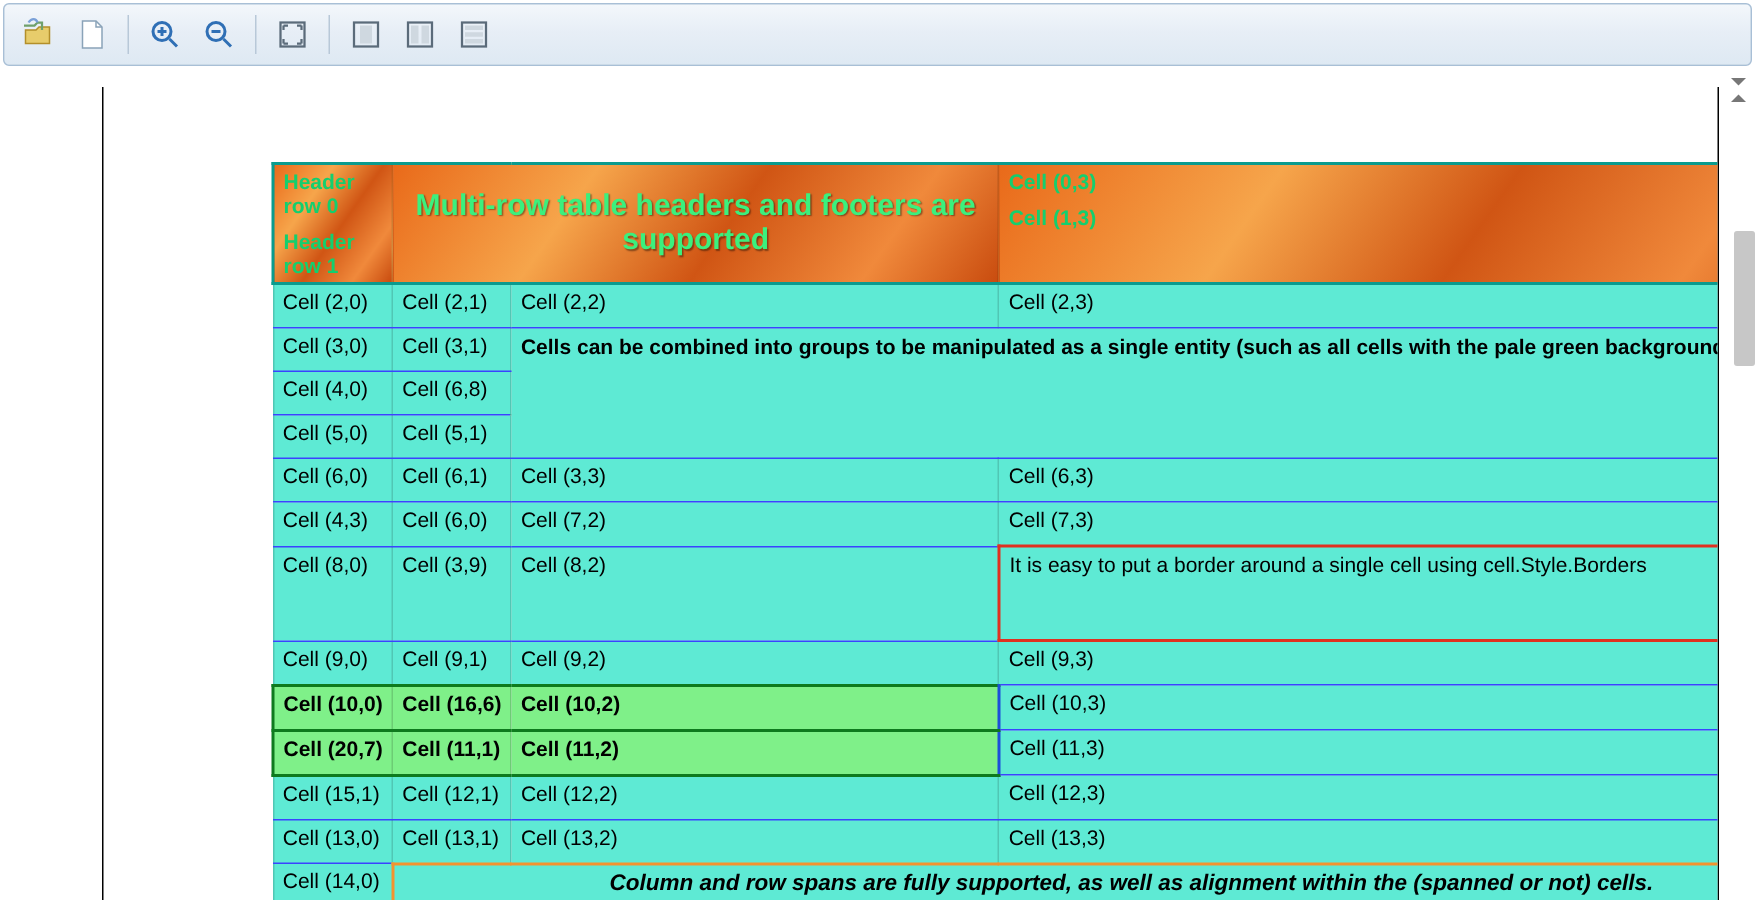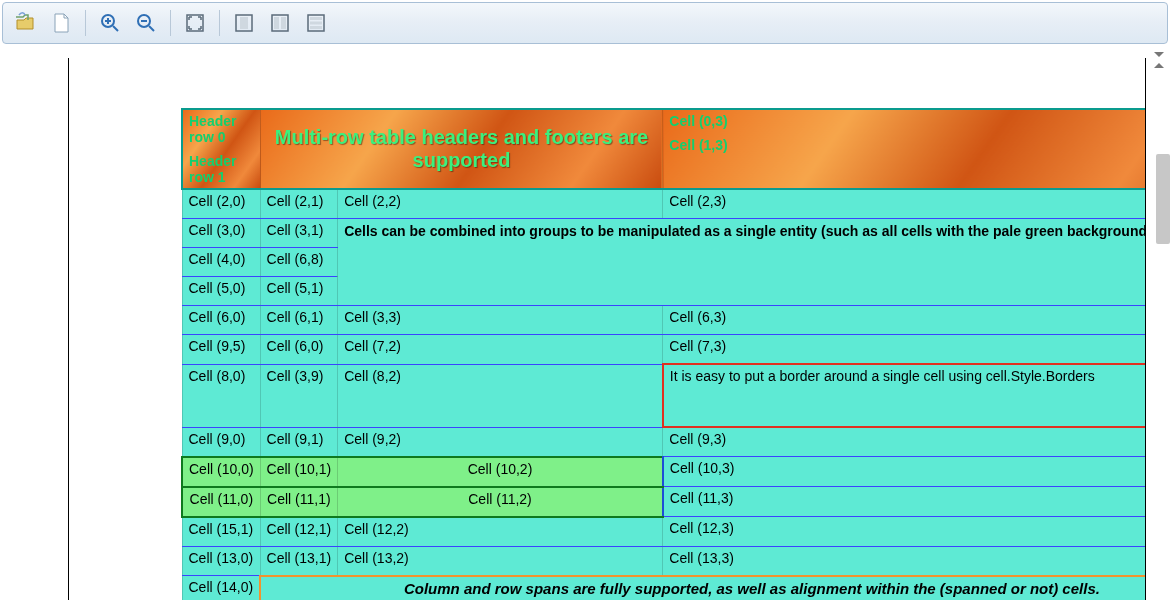--- a/index.html
+++ b/index.html
@@ -137,22 +137,21 @@
     background: #7ff089;
     border: 2px solid #0e7a1e;
     font-weight: bold;
     white-space: normal;
     line-height: 1.3;
   }
   tr.green-bold td.gb {
     background: #7ff089;
     border-top: 2px solid #0e7a1e;
     border-bottom: 2px solid #0e7a1e;
-    font-weight: normal;
-    text-align: center;
+    font-weight: bold;
   }
   tr.green-bold td.gb.first { border-left: 2px solid #0e7a1e; }
   tr.green-bold td.gb.last  { border-right: 2px solid #1d4ed8; }
 
   
   td.redbox {
     border: 2px solid #e03020 !important;
     white-space: normal;
     line-height: 1.25;
   }
@@ -282,21 +281,21 @@
         </tr>
 
         <tr>
           <td>Cell (6,0)</td>
           <td>Cell (6,1)</td>
           <td>Cell (3,3)</td>
           <td>Cell (6,3)</td>
         </tr>
 
         <tr>
-          <td>Cell (9,5)</td>
+          <td>Cell (4,3)</td>
           <td>Cell (6,0)</td>
           <td>Cell (7,2)</td>
           <td>Cell (7,3)</td>
         </tr>
 
         <tr>
           <td style="height:56px">Cell (8,0)</td>
           <td>Cell (3,9)</td>
           <td>Cell (8,2)</td>
           <td class="redbox">It is easy to put a border around a single cell using cell.Style.Borders</td>
@@ -304,26 +303,26 @@
 
         <tr>
           <td>Cell (9,0)</td>
           <td>Cell (9,1)</td>
           <td>Cell (9,2)</td>
           <td>Cell (9,3)</td>
         </tr>
 
         <tr class="green-bold">
           <td class="gb first">Cell (10,0)</td>
-          <td class="gb">Cell (10,1)</td>
+          <td class="gb">Cell (16,6)</td>
           <td class="gb last">Cell (10,2)</td>
           <td>Cell (10,3)</td>
         </tr>
         <tr class="green-bold">
-          <td class="gb first">Cell (11,0)</td>
+          <td class="gb first">Cell (20,7)</td>
           <td class="gb">Cell (11,1)</td>
           <td class="gb last">Cell (11,2)</td>
           <td>Cell (11,3)</td>
         </tr>
 
         <tr>
           <td>Cell (15,1)</td>
           <td>Cell (12,1)</td>
           <td>Cell (12,2)</td>
           <td>Cell (12,3)</td>

